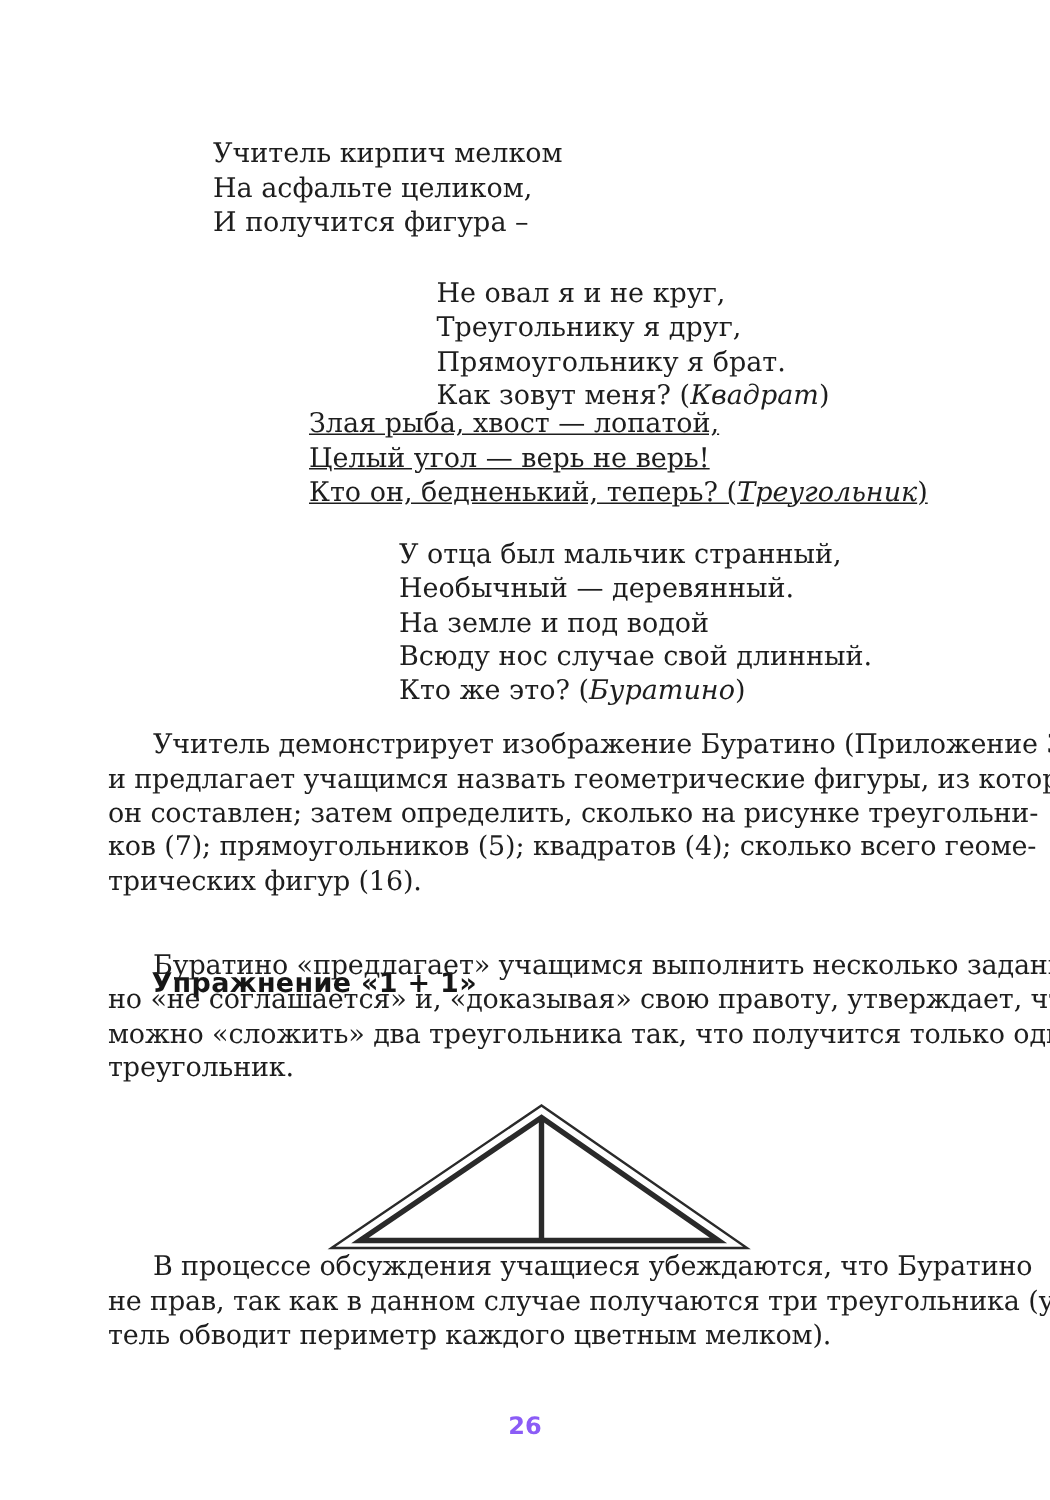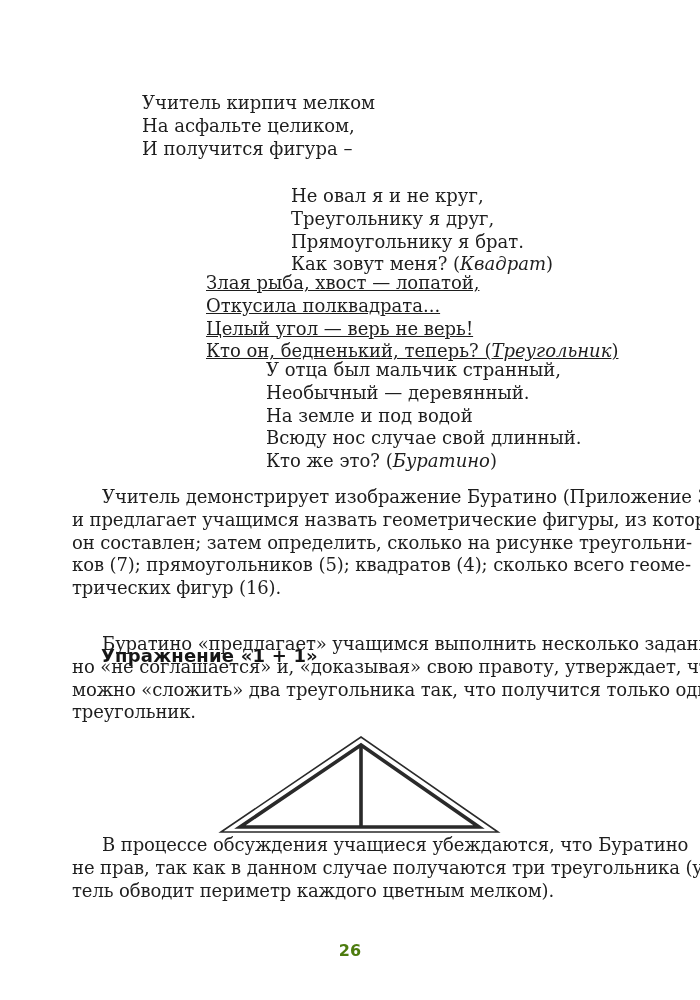--- a/index.html
+++ b/index.html
@@ -18,21 +18,21 @@
   .ll{text-align:left;text-align-last:left;white-space:nowrap;height:22.8px;}
   .indent{padding-left:30px;}
   .exercise-heading{
     position:absolute;left:101px;top:604px;
     font-family:"DejaVu Sans", sans-serif;font-weight:bold;font-size:18px;
     letter-spacing:0.2px;color:#161616;margin-top:41px;
   }
   .figure-wrap{position:absolute;left:215px;top:731px;width:292px;height:108px;}
   .page-number{
     position:absolute;left:0;top:941px;width:700px;text-align:center;
-    font-family:"DejaVu Sans", sans-serif;font-weight:bold;font-size:16px;color:#4d7c0f;
+    font-family:"DejaVu Sans", sans-serif;font-weight:bold;font-size:16px;color:#8b5cf6;
   }
 </style>
 </head>
 <body>
 
 <div class="page">
 
   <div class="stanza" style="left:142px;top:92px;">
     <div class="pline"><span>Учитель кирпич мелком</span></div>
     <div class="pline"><span>На асфальте целиком,</span></div>
@@ -41,21 +41,20 @@
 
   <div class="stanza" style="left:272px;top:185px;margin-left:19px;">
     <div class="pline"><span>Не овал я и не круг,</span></div>
     <div class="pline"><span>Треугольнику я друг,</span></div>
     <div class="pline"><span>Прямоугольнику я брат.</span></div>
     <div class="pline"><span>Как зовут меня? (</span><i class="ans">Квадрат</i><span>)</span></div>
   </div>
 
   <div class="stanza" style="left:206px;top:272px;text-decoration:underline;">
     <div class="pline"><span>Злая рыба, хвост — лопатой,</span></div>
-    <div class="pline"><span>Откусила полквадрата...</span></div>
     <div class="pline"><span>Целый угол — верь не верь!</span></div>
     <div class="pline"><span>Кто он, бедненький, теперь? (</span><i class="ans">Треугольник</i><span>)</span></div>
   </div>
 
   <div class="stanza" style="left:266px;top:359px;">
     <div class="pline"><span>У отца был мальчик странный,</span></div>
     <div class="pline"><span>Необычный — деревянный.</span></div>
     <div class="pline"><span>На земле и под водой</span></div>
     <div class="pline"><span>Всюду нос случае свой длинный.</span></div>
     <div class="pline"><span>Кто же это? (</span><i class="ans">Буратино</i><span>)</span></div>

